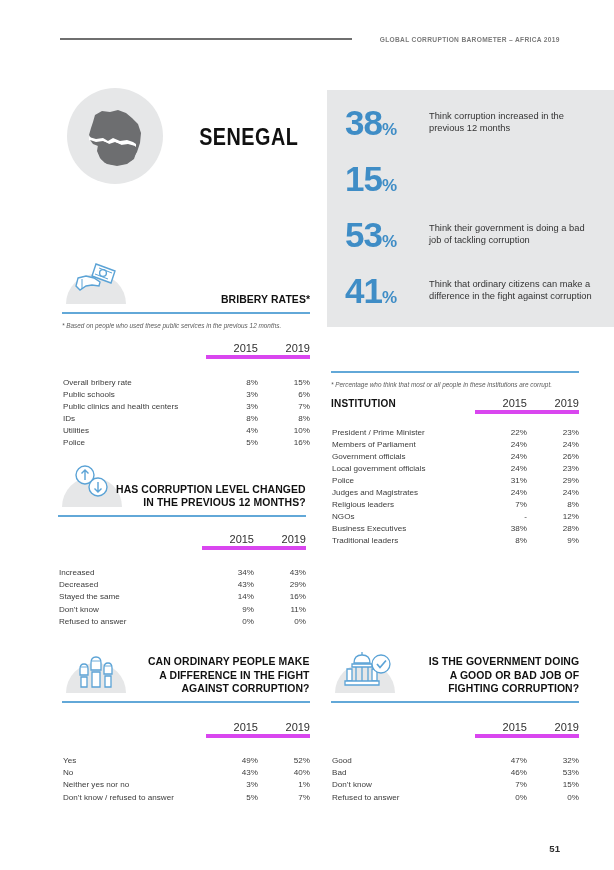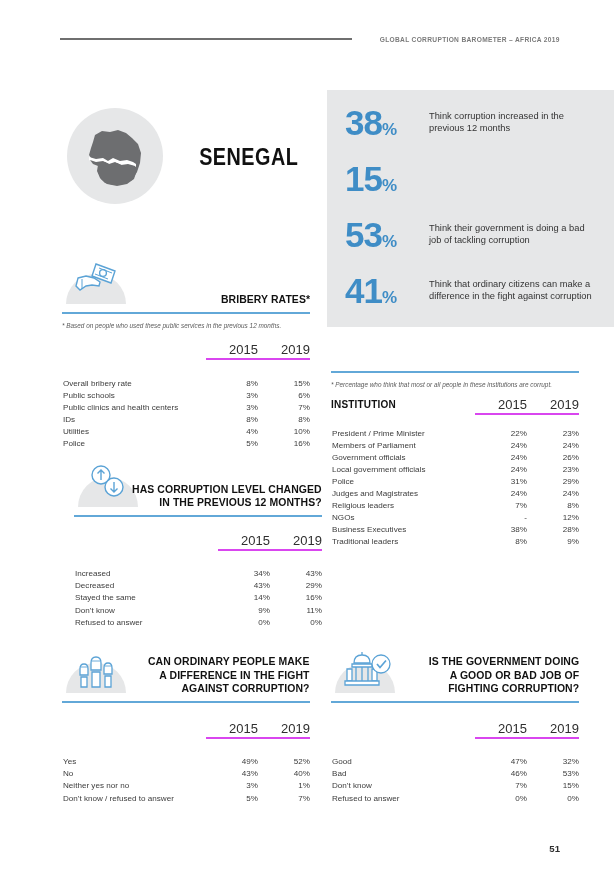--- a/index.html
+++ b/index.html
@@ -46,21 +46,21 @@
     font-weight: 600;
     white-space: nowrap;
     transform: scaleX(0.92);
     transform-origin: right center;
   }
 
   
   .country-block {
     position: absolute;
     left: 62px;
-    top: 108px;
+    top: 88px;
     width: 248px;
     height: 96px;
   }
   .map-circle {
     position: absolute;
     left: 5px;
     top: 0;
     width: 96px;
     height: 96px;
     border-radius: 50%;
@@ -192,23 +192,23 @@
     color: #3c3c3c;
   }
   table.data th {
     font-weight: 400;
     padding: 0 0 2px 0;
     text-align: right;
   }
   table.data th.lbl { text-align: left; }
   table.data th.yr {
     width: 52px;
-    font-size: 13px;
+    font-size: 11px;
     color: #2f2f2f;
-    border-bottom: 2px solid #d946ef;
+    border-bottom: 4px solid #d946ef;
     padding-bottom: 1px;
   }
   table.data th.lbl.inst {
     font-family: "Liberation Sans Narrow", "Liberation Sans", sans-serif;
     font-weight: 700;
     font-size: 10px;
     color: #111111;
     letter-spacing: 0.2px;
   }
   table.data td {
@@ -328,21 +328,21 @@
           </tr>
         <tr>
             <td class="lbl">Police</td>
             <td>5%</td>
             <td>16%</td>
           </tr>
       </tbody>
     </table>
   </div>
 
-  <div class="section" style="left:74px; top:459px; width:248px;">
+  <div class="section" style="left:58px; top:459px; width:248px;">
     <div class="sec-head">
       <div class="sec-icon">
         <div class="icon-bg"></div>
         <svg width="50" height="44" viewBox="0 0 50 44" fill="none" stroke="#5ba3d6" stroke-width="1.4">
           <circle cx="17" cy="14" r="9" fill="#ffffff"></circle>
           <path d="M17 19 L17 9 M13.5 12.5 L17 9 L20.5 12.5"></path>
           <circle cx="30" cy="26" r="9" fill="#ffffff"></circle>
           <path d="M30 21 L30 31 M26.5 27.5 L30 31 L33.5 27.5"></path>
         </svg>
       </div>

